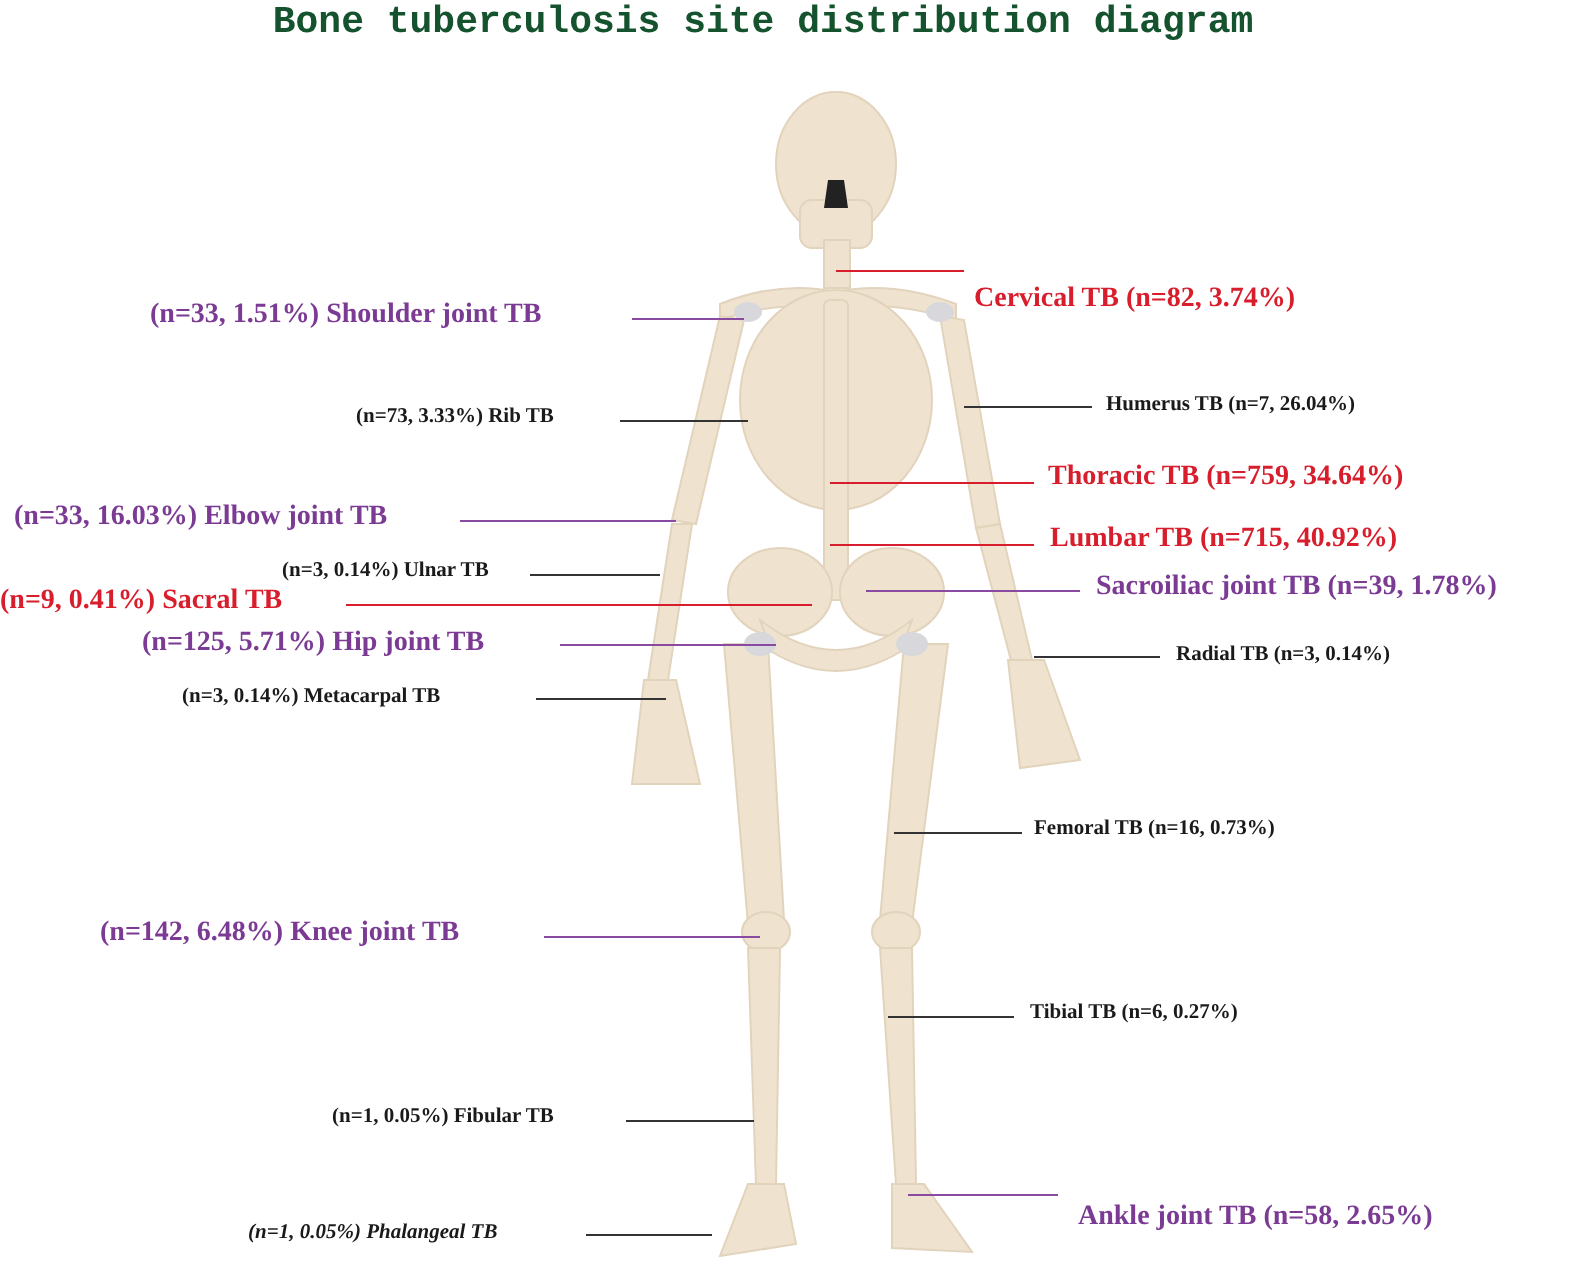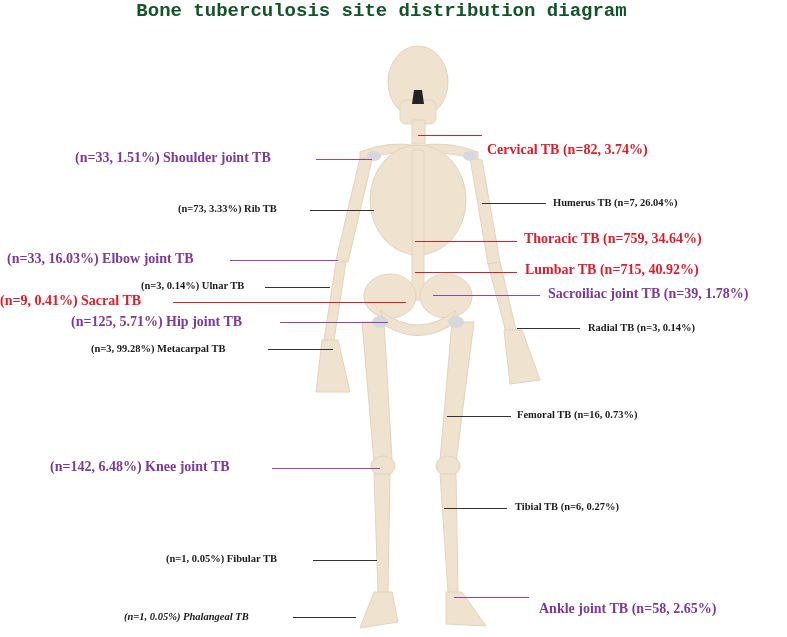--- a/index.html
+++ b/index.html
@@ -96,19 +96,19 @@
 <div class="lbl small black" style="left:178px;top:203px;">(n=73, 3.33%)  Rib TB</div>
 <div class="lbl small black" style="left:553px;top:197px;">Humerus TB  (n=7, 26.04%)</div>
 <div class="lbl big red" style="left:524px;top:231px;">Thoracic TB  (n=759, 34.64%)</div>
 <div class="lbl big purple" style="left:7px;top:251px;">(n=33, 16.03%)  Elbow joint TB</div>
 <div class="lbl big red" style="left:525px;top:262px;">Lumbar TB  (n=715, 40.92%)</div>
 <div class="lbl small black" style="left:130px;top:280px;margin-left:11px;">(n=3, 0.14%)  Ulnar TB</div>
 <div class="lbl big red" style="left:0px;top:293px;">(n=9, 0.41%)  Sacral TB</div>
 <div class="lbl big purple" style="left:548px;top:286px;">Sacroiliac joint TB  (n=39, 1.78%)</div>
 <div class="lbl big purple" style="left:71px;top:314px;">(n=125, 5.71%)  Hip joint TB</div>
 <div class="lbl small black" style="left:588px;top:322px;">Radial TB   (n=3, 0.14%)</div>
-<div class="lbl small black" style="left:91px;top:343px;">(n=3, 99.28%)  Metacarpal TB</div>
+<div class="lbl small black" style="left:91px;top:343px;">(n=3, 0.14%)  Metacarpal TB</div>
 <div class="lbl small black" style="left:517px;top:409px;">Femoral TB  (n=16, 0.73%)</div>
 <div class="lbl big purple" style="left:50px;top:459px;">(n=142, 6.48%)  Knee joint TB</div>
 <div class="lbl small black" style="left:515px;top:501px;">Tibial TB  (n=6, 0.27%)</div>
 <div class="lbl small black" style="left:166px;top:553px;">(n=1, 0.05%)  Fibular TB</div>
 <div class="lbl big purple" style="left:539px;top:601px;">Ankle joint TB  (n=58, 2.65%)</div>
 <div class="lbl small black" style="left:124px;top:611px;font-style:italic;">(n=1, 0.05%)  Phalangeal TB</div>
 
 </body></html>

